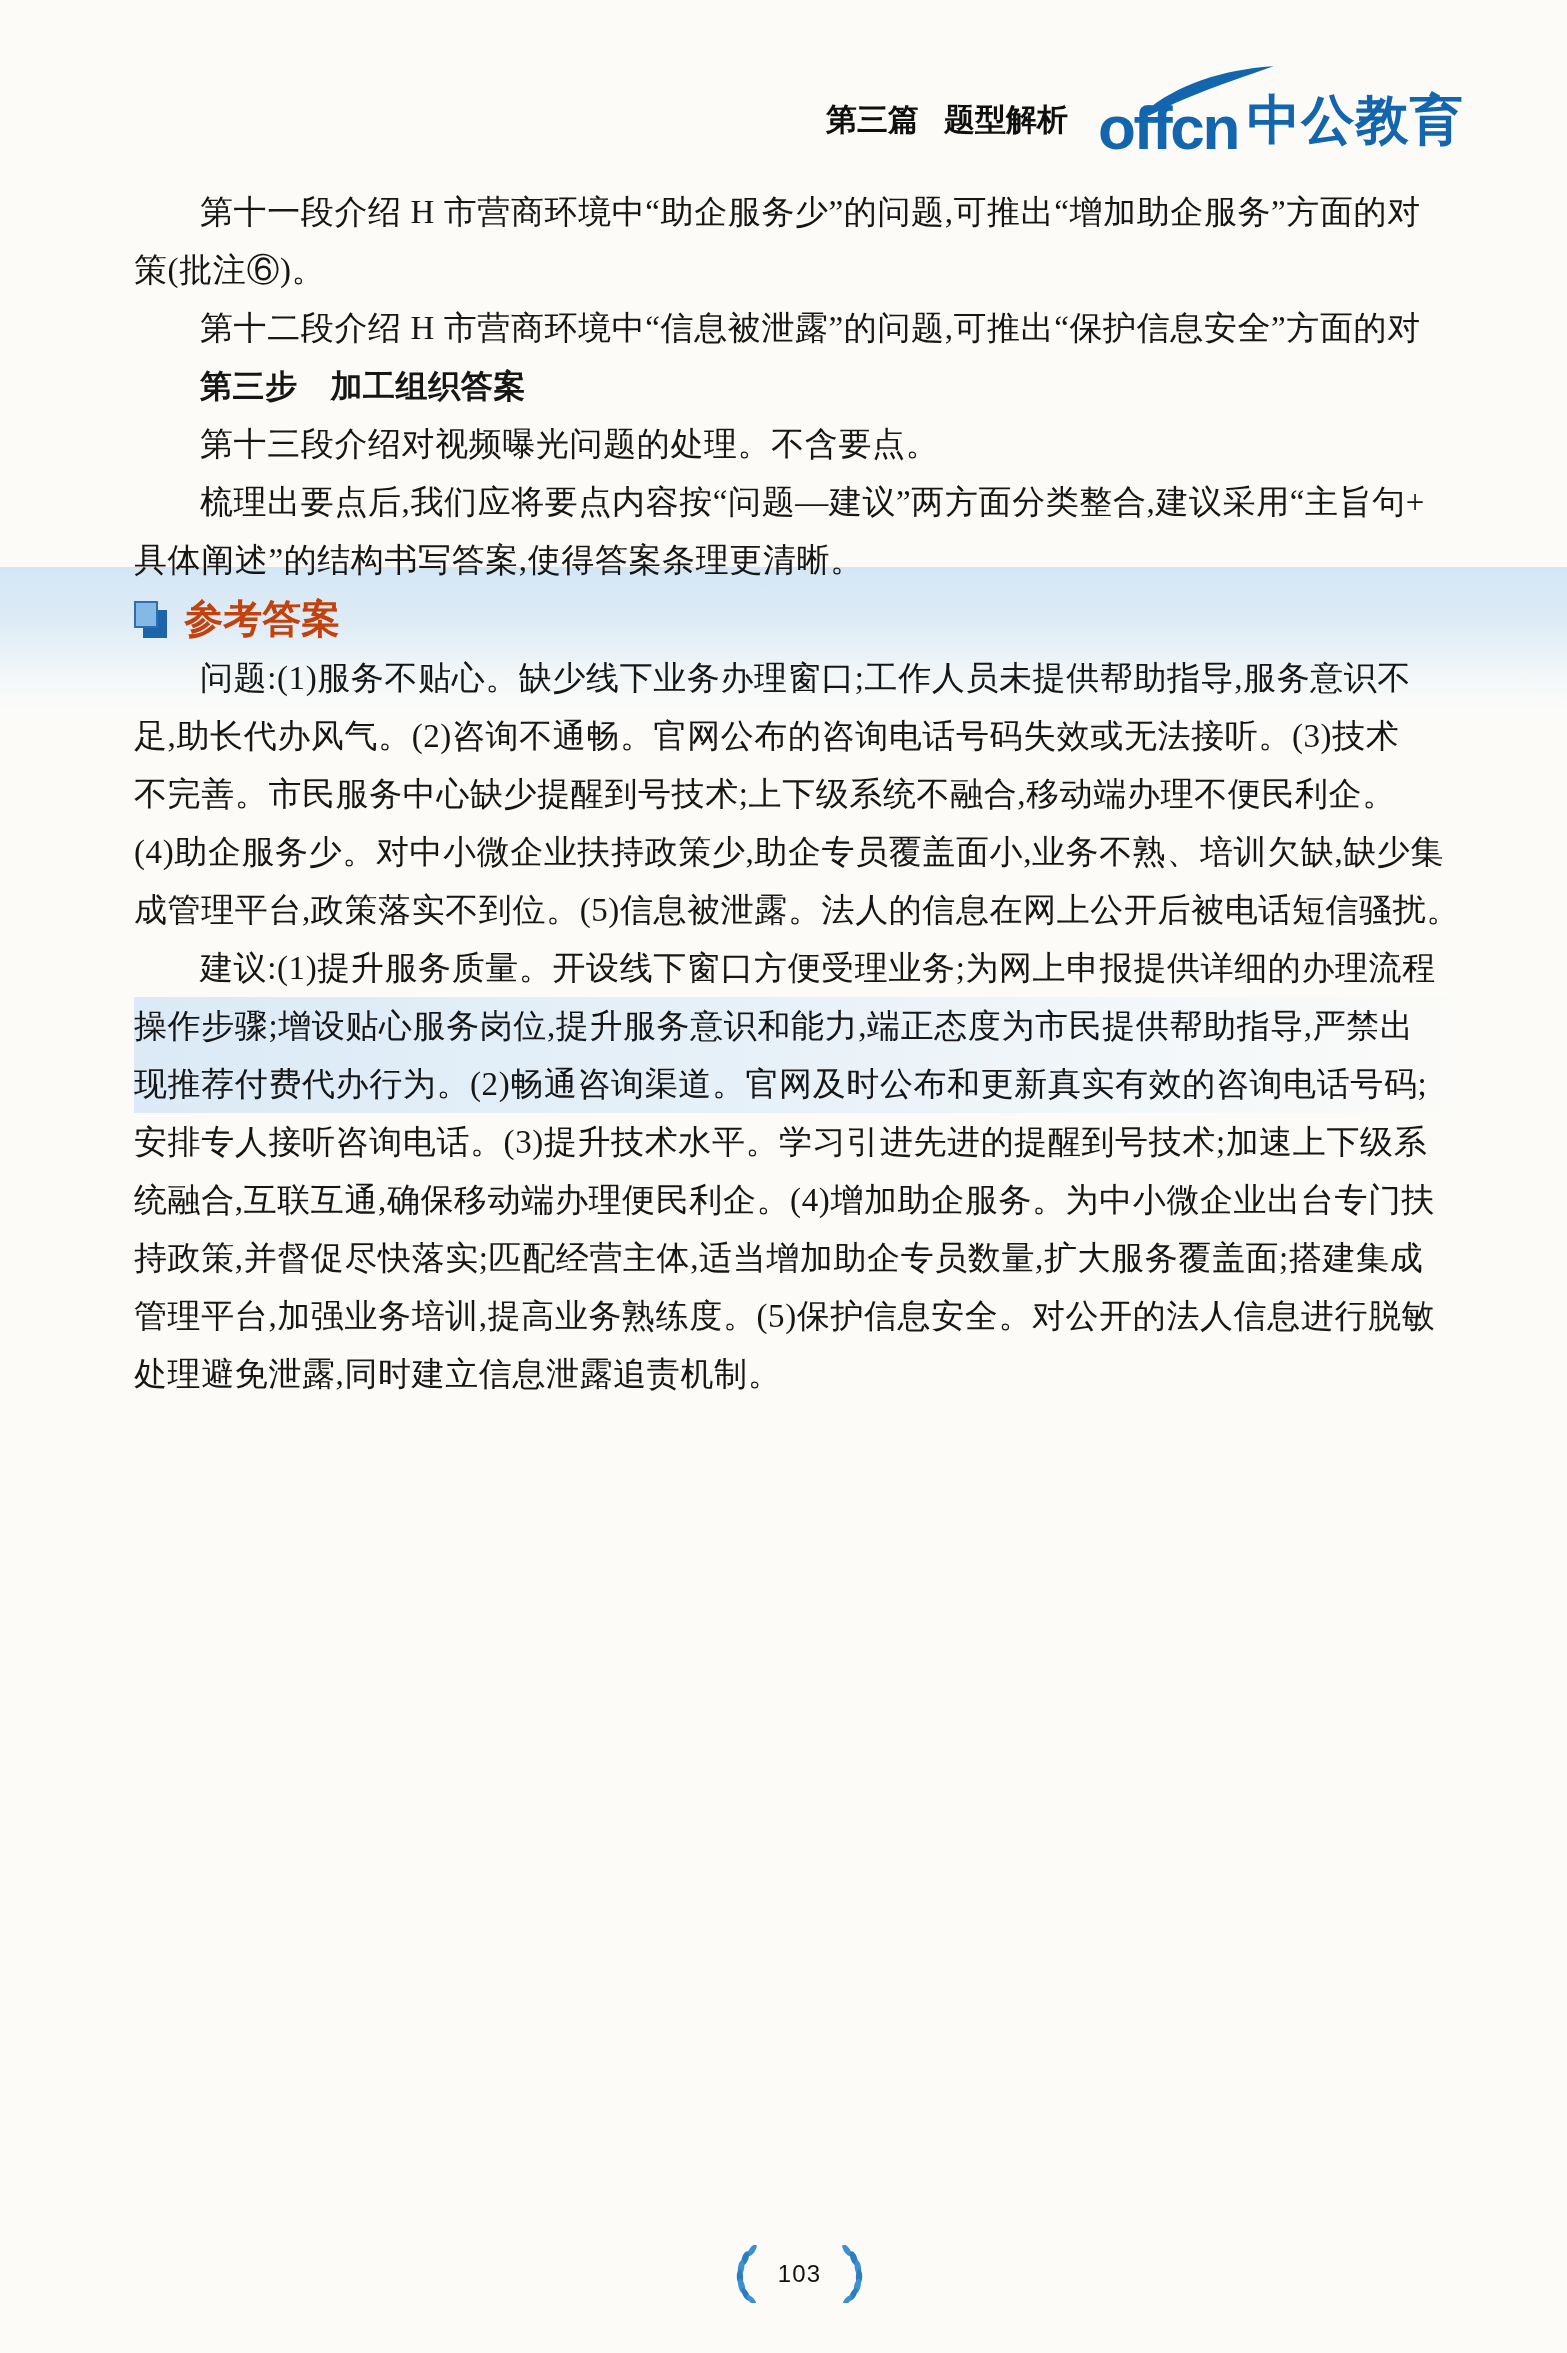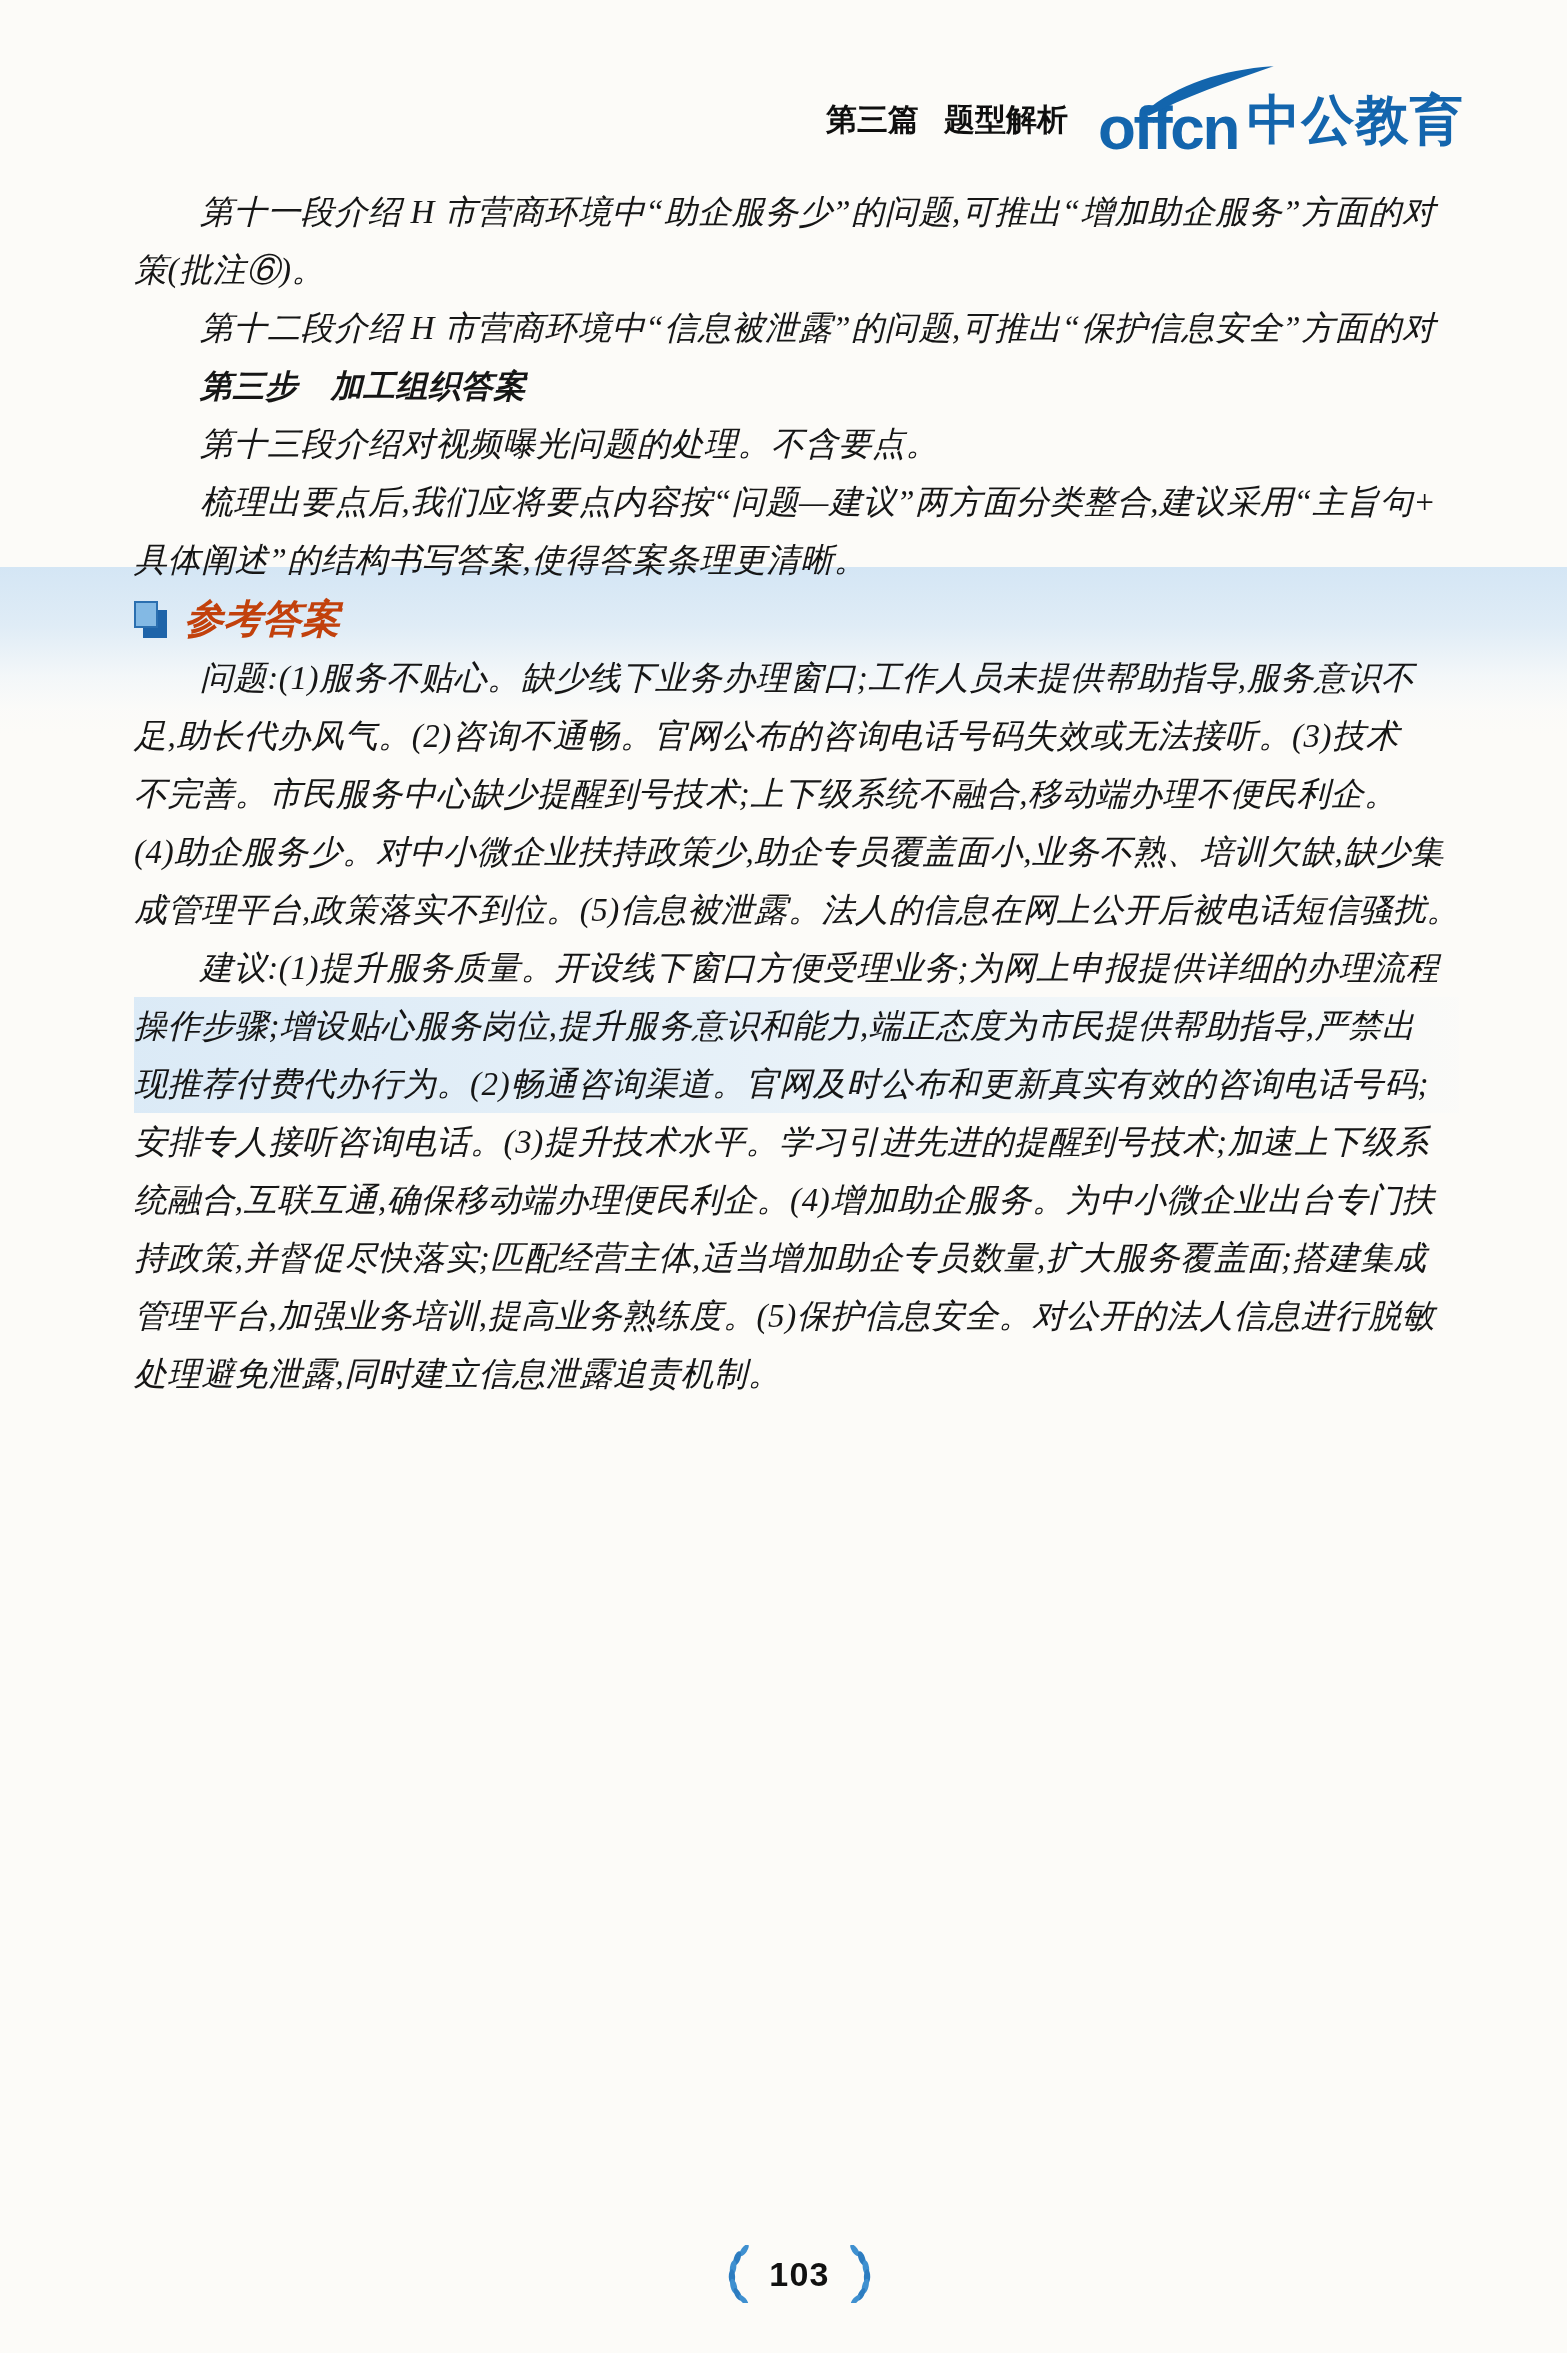--- a/index.html
+++ b/index.html
@@ -32,21 +32,21 @@
     padding-top:16px;
   }
   .swoosh{position:absolute;left:45px;top:-15px;width:133px;height:50px;}
   .logo-cjk{
     font-family:"Liberation Sans","DejaVu Sans",sans-serif;
     font-weight:bold;font-size:53px;line-height:62px;
     color:#1365ad;margin-left:9.2px;letter-spacing:1.2px;white-space:nowrap;
   }
   
   .content{
-    position:absolute;left:134px;right:140px;top:183px;font-style:italic;
+    position:absolute;left:134px;right:140px;top:183px;
   }
   .line{
     position:relative;z-index:1;
     height:58px;line-height:58px;
     font-size:33px;letter-spacing:0.6px;white-space:nowrap;
   }
   .ind{text-indent:66px;}
   .heading{
     font-family:"Liberation Sans","DejaVu Sans",sans-serif;
     font-weight:bold;font-size:32px;
@@ -92,21 +92,21 @@
       rgba(227,241,251,0.35) 78%,
       rgba(238,246,252,0.10) 100%);
   }
   
   .footer{
     position:absolute;left:0;right:0;top:2245px;
     display:flex;justify-content:center;align-items:center;gap:19.6px;
   }
   .page-number{
     font-family:"Liberation Sans","DejaVu Sans",sans-serif;
-    font-size:34px;font-weight:700;color:#111;letter-spacing:1.2px;
+    font-size:24px;font-weight:400;color:#111;letter-spacing:1.2px;
   }
   .laurel{width:28px;height:58px;}
   .laurel.flip{transform:scaleX(-1);}
 </style>
 </head>
 <body>
 
 <div class="page">
 
   <div class="header">

